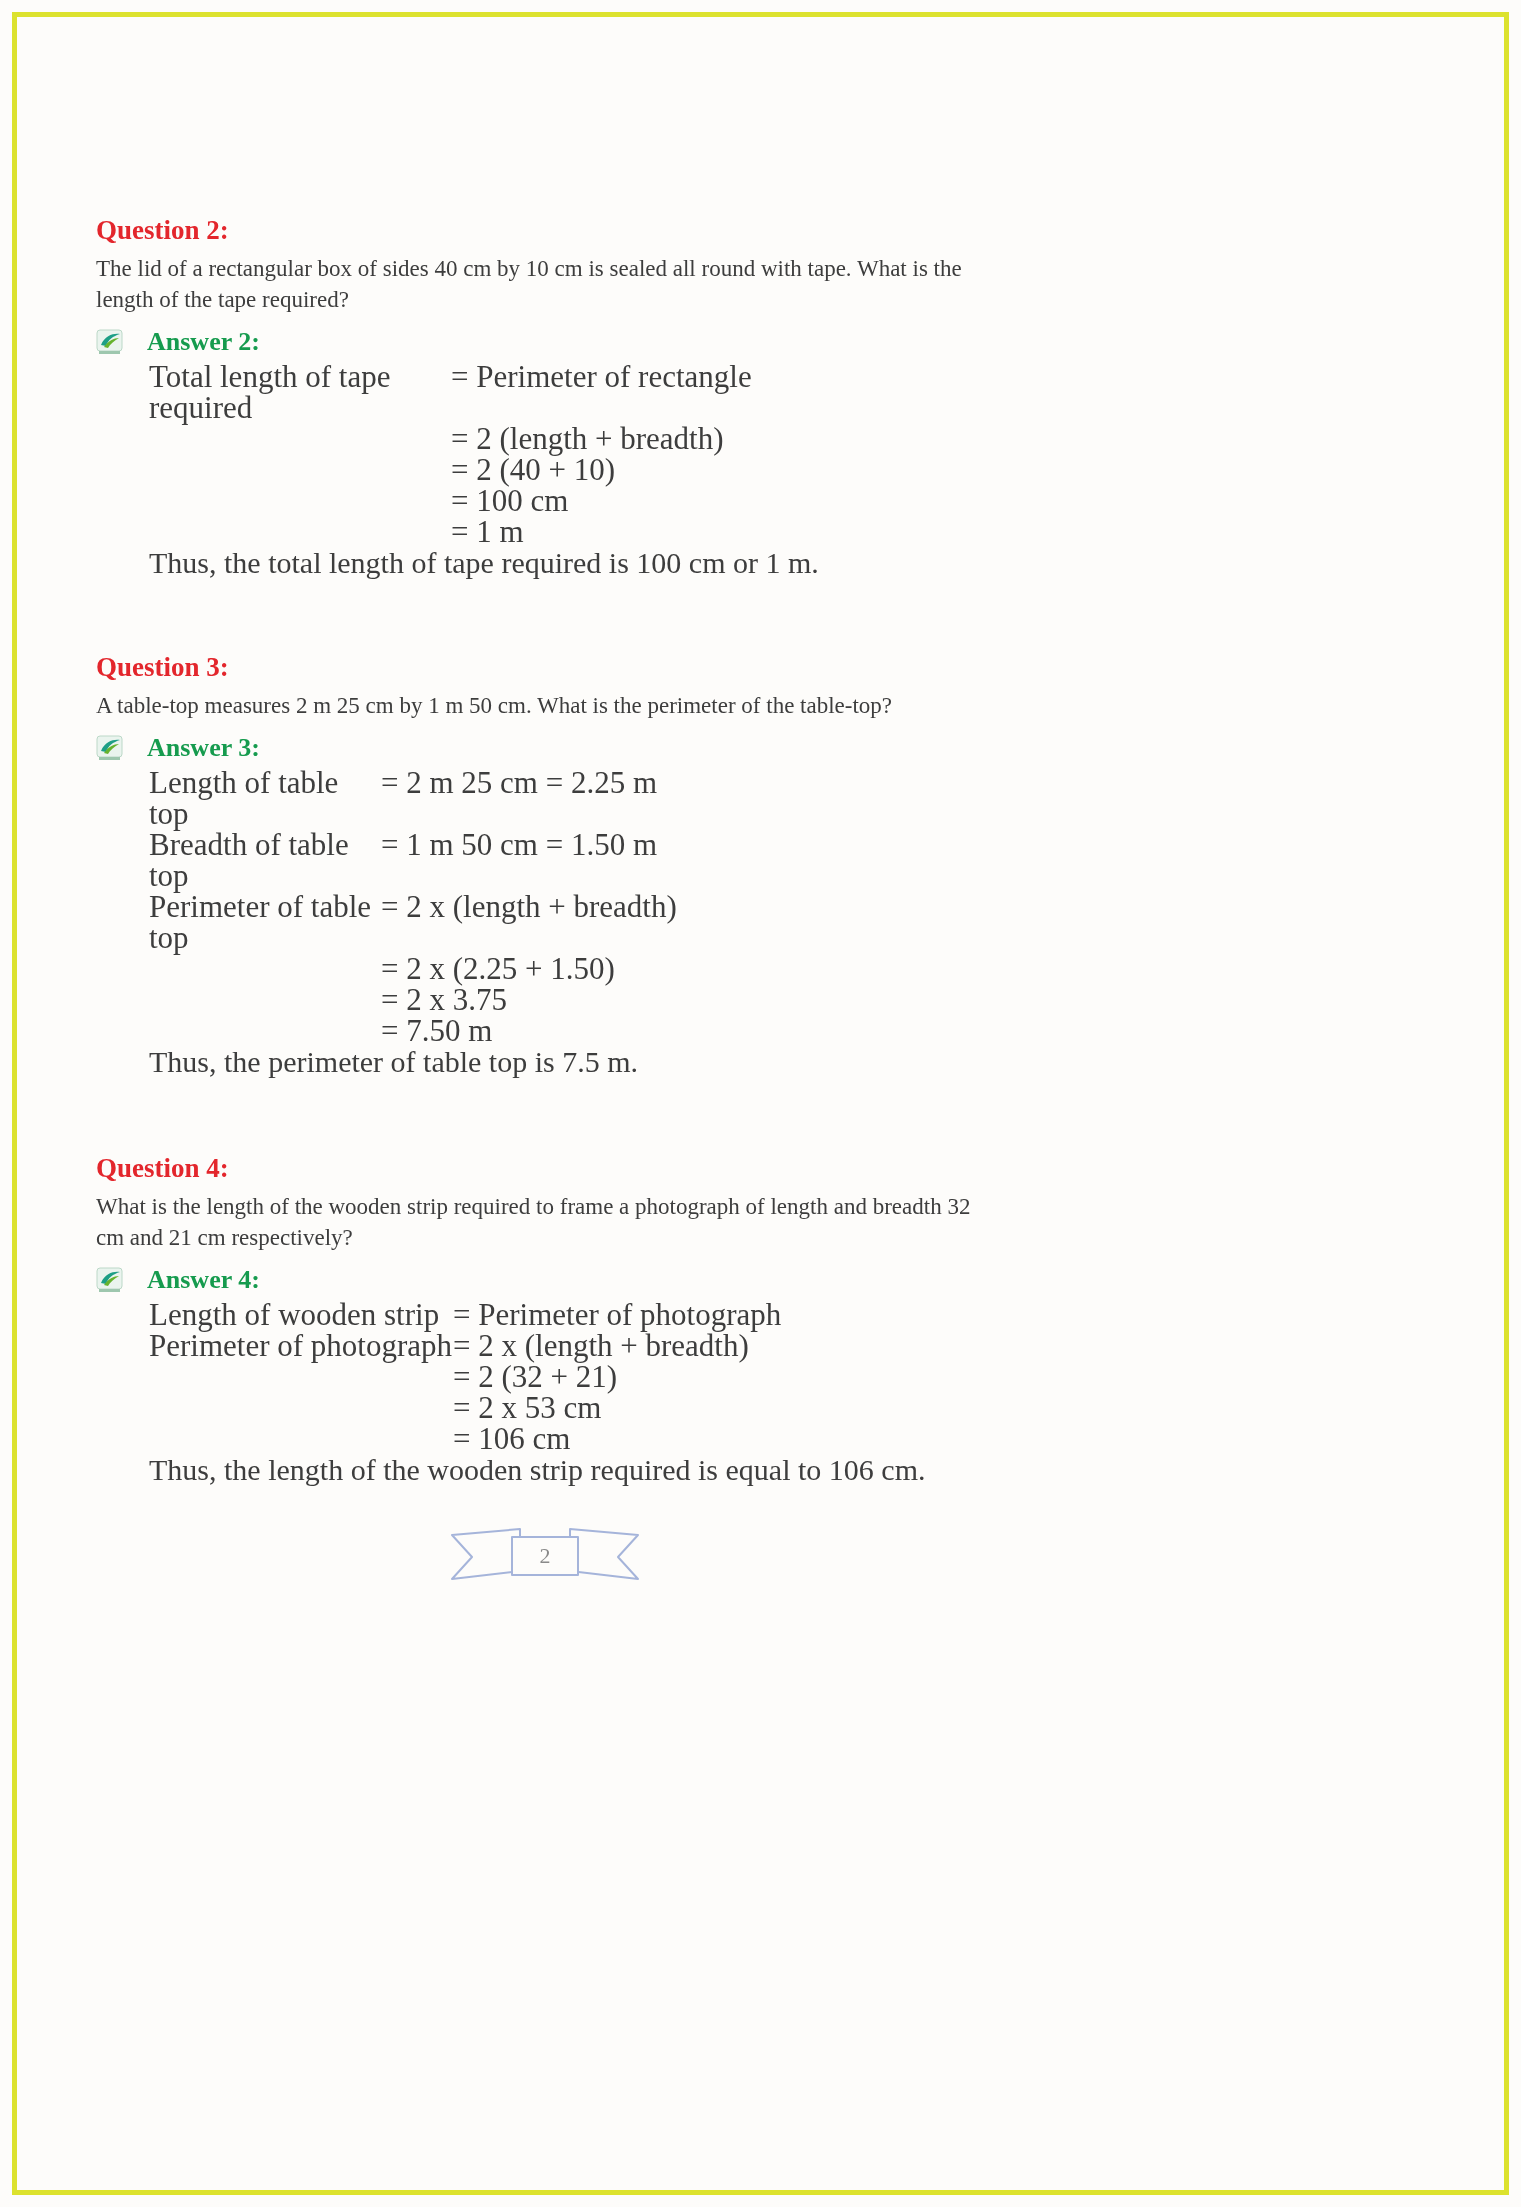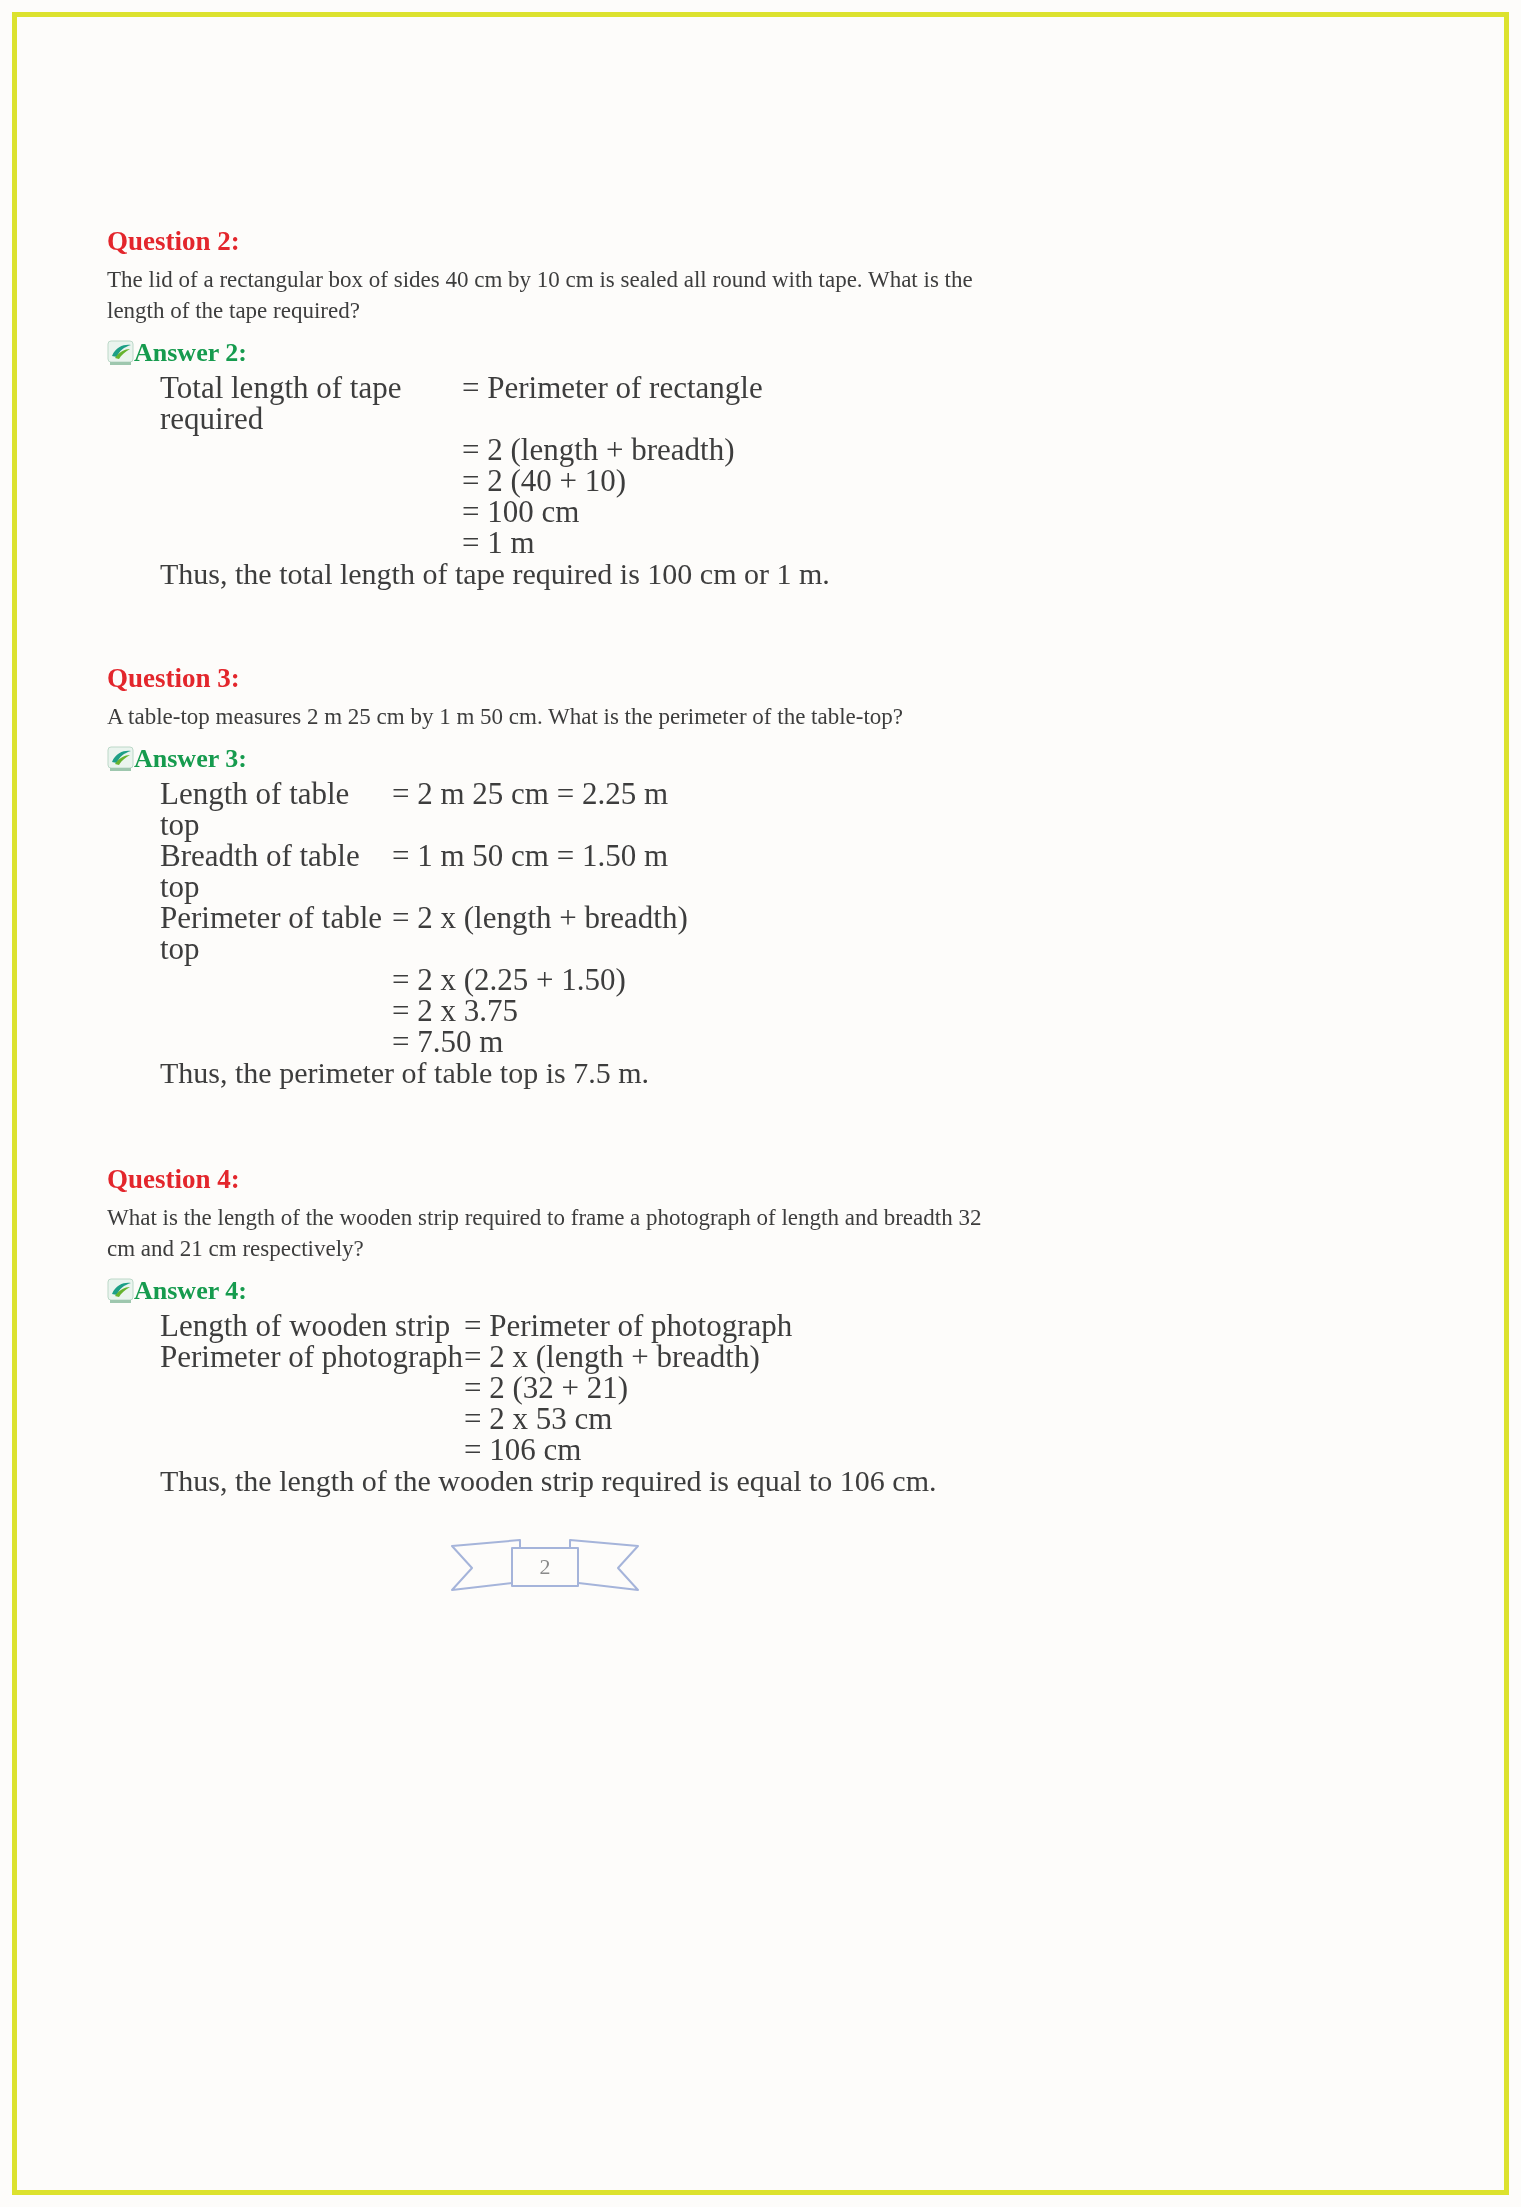--- a/index.html
+++ b/index.html
@@ -17,41 +17,41 @@
     inset: 12px;
     border: 5px solid #dce22e;
     pointer-events: none;
   }
   .content {
     position: absolute;
     left: 95px;
     top: 212px;
     width: 900px;
   }
-  .qa-section { margin: 12px; }
+  .qa-section { margin: 1px; }
   .qa-section.s2 { margin-top: 72px; }
   .qa-section.s3 { margin-top: 74px; }
 
   .q-heading {
     margin: 0;
     font-size: 27px;
     line-height: 34px;
     font-weight: bold;
     color: #e3262c;
   }
   .q-text {
     margin: 6px 0 0 0;
     font-size: 23px;
     line-height: 31px;
   }
   .a-heading-row {
     margin-top: 10px;
     display: flex;
     align-items: center;
-    gap: 0;
+    gap: 24px;
     height: 34px;
   }
   .a-icon { width: 27px; height: 27px; display: inline-block; flex: 0 0 auto; }
   .a-heading {
     margin: 0;
     font-size: 26px;
     line-height: 34px;
     font-weight: bold;
     color: #169b4e;
   }

